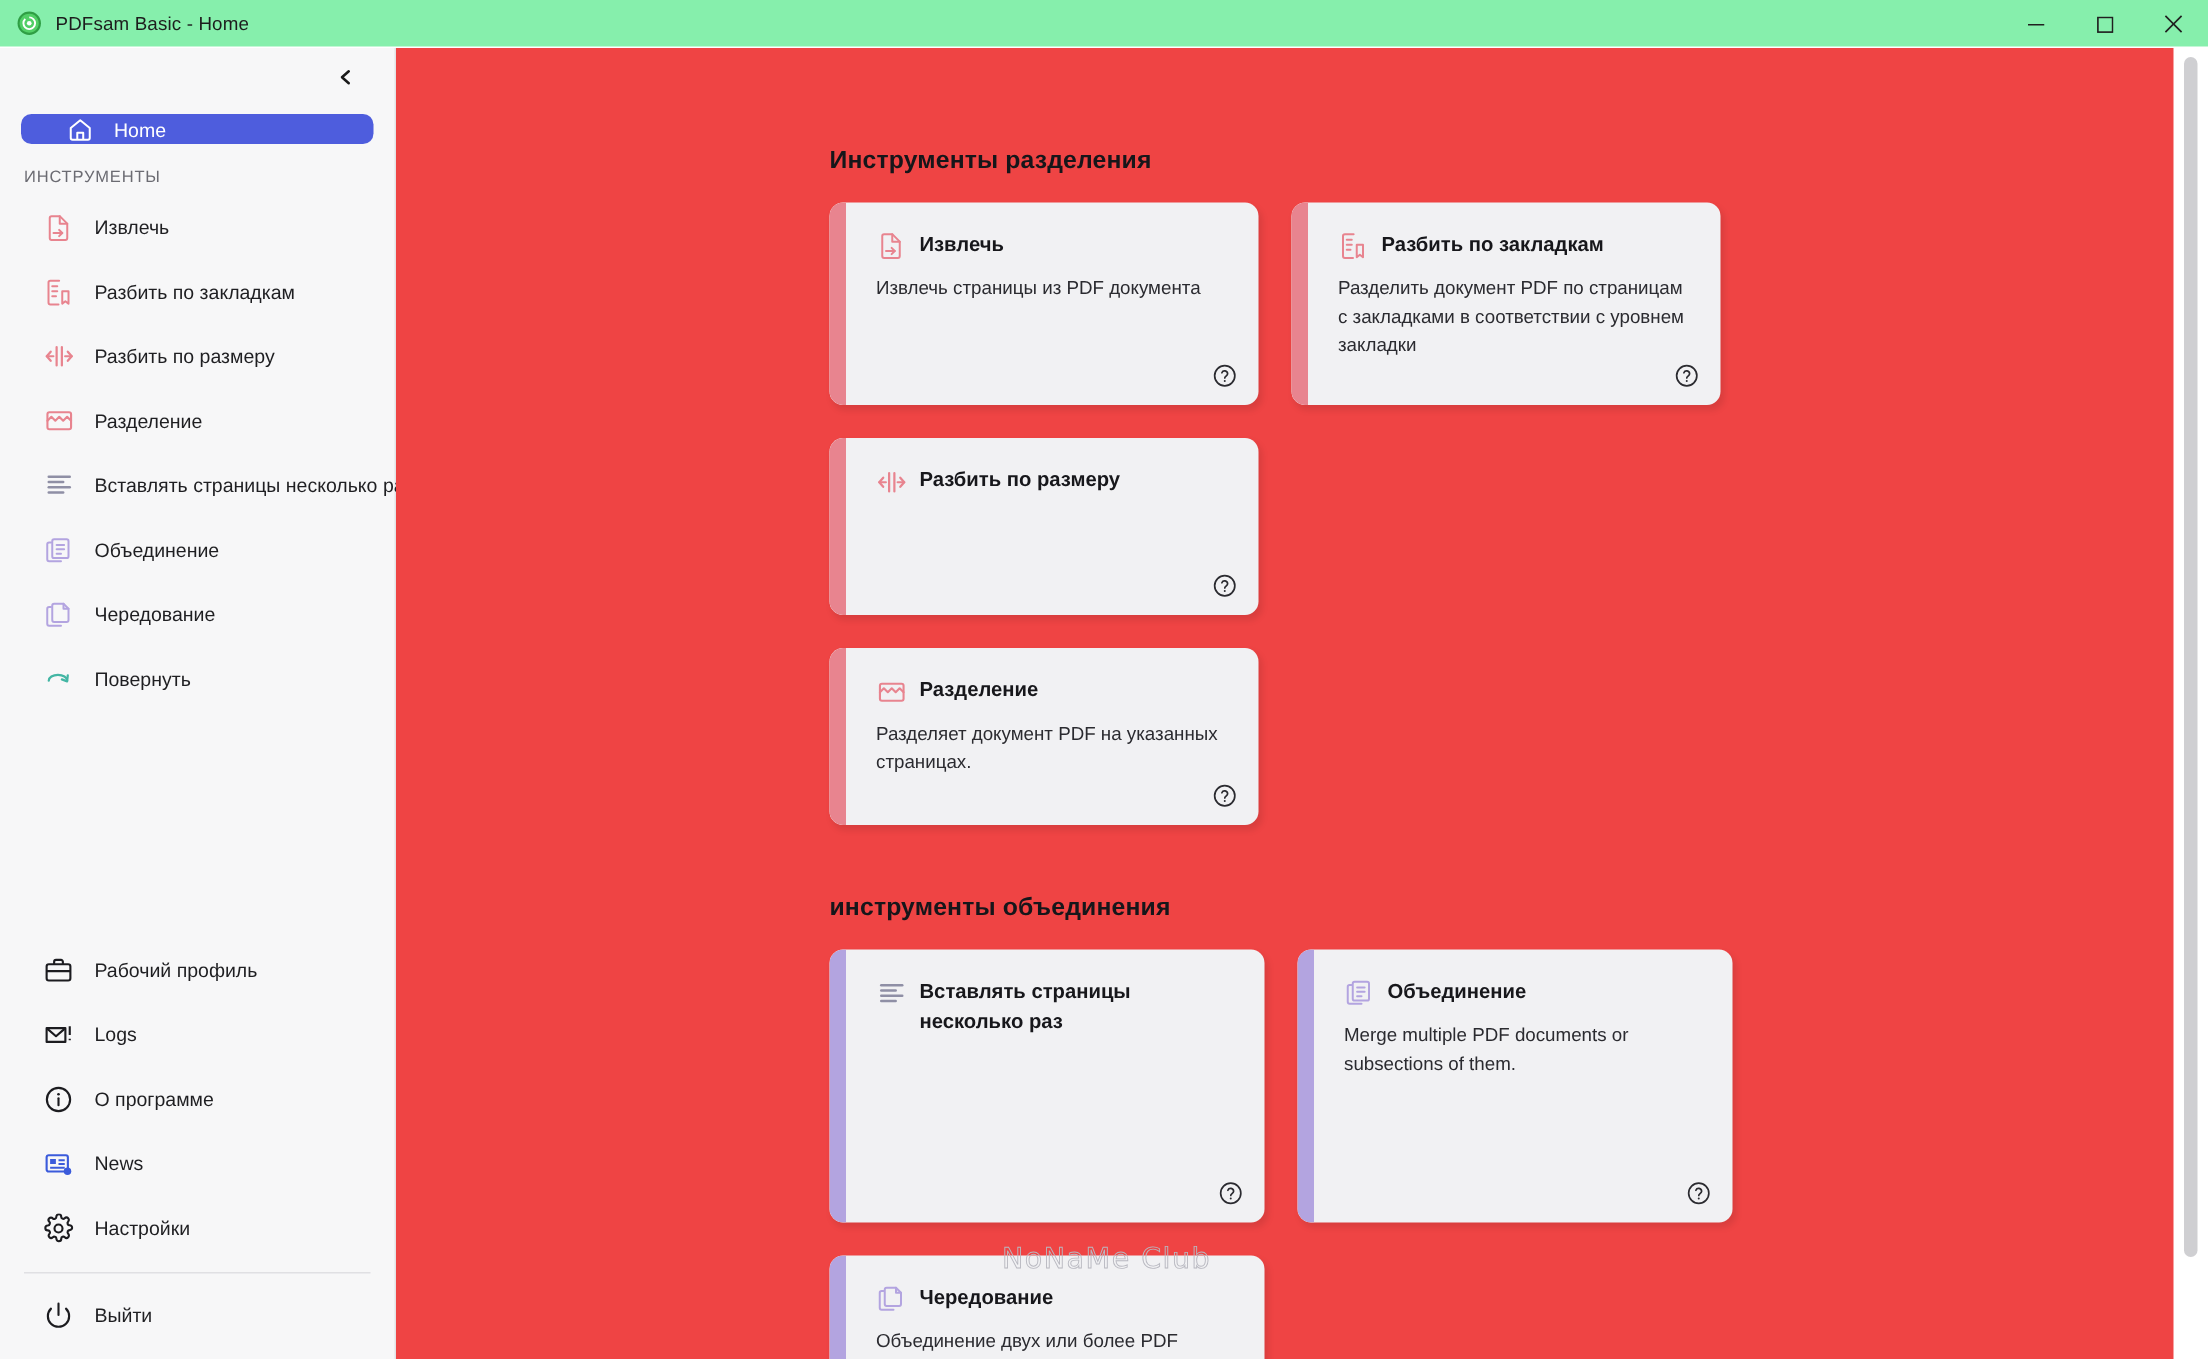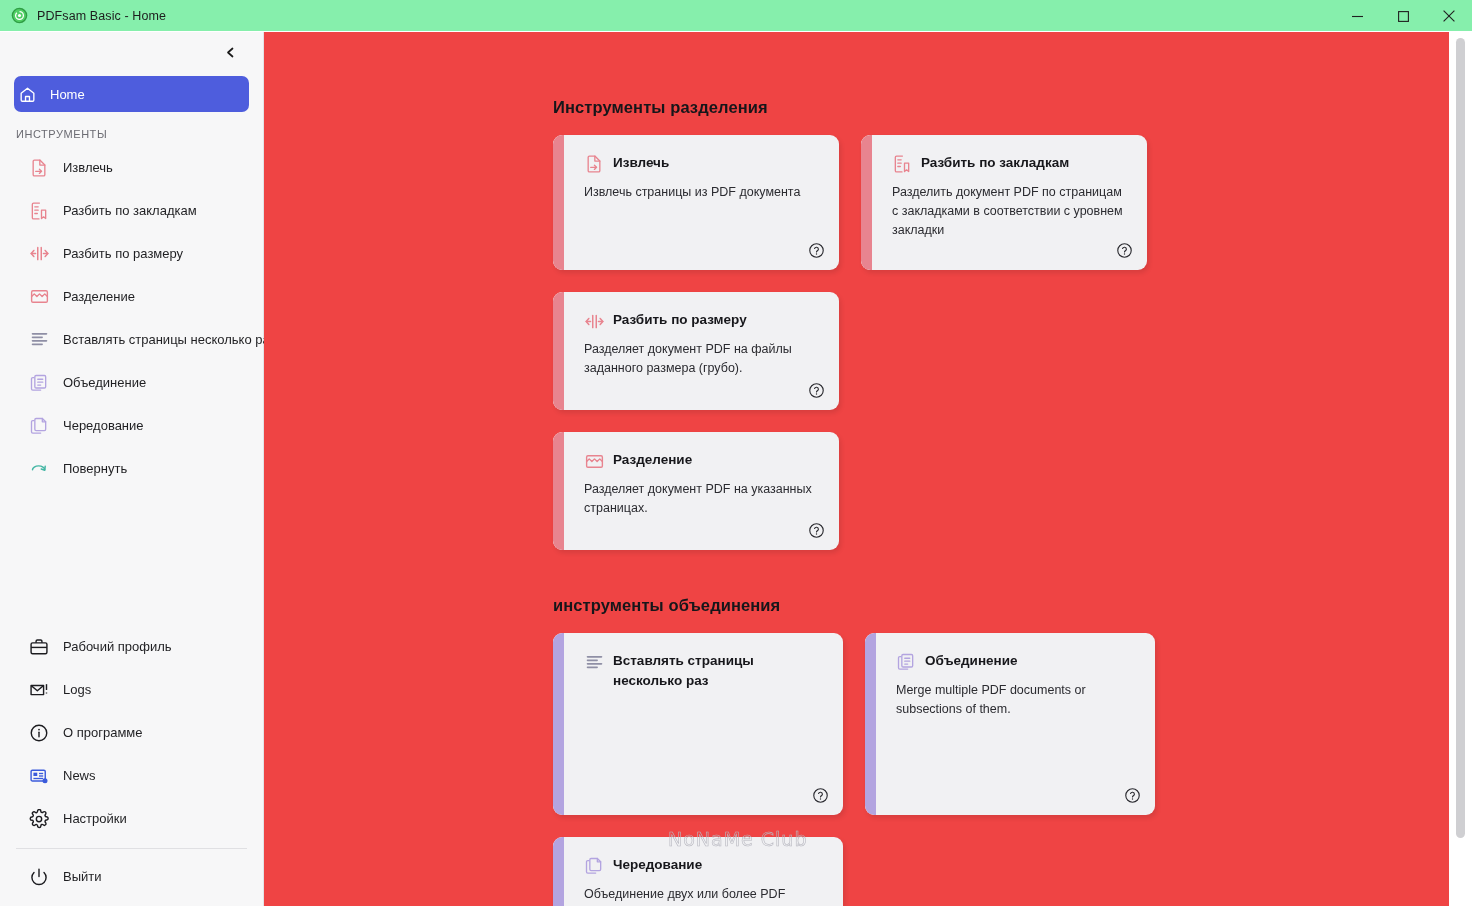--- a/index.html
+++ b/index.html
@@ -40,23 +40,23 @@
     position: relative;
     padding-top: 0;
   }
   .collapse-row { height: 44px; display: flex; align-items: center; justify-content: flex-end; padding-right: 20px; }
   .collapse-btn {
     width: 26px; height: 26px; display: flex; align-items: center; justify-content: center;
     cursor: pointer; border-radius: 4px;
   }
 
   .nav-home {
-    margin: 0 14px 6px 14px; height: 36px;
+    margin: 0 14px 6px 14px; height: 20px;
     background: #4e5ddd; border-radius: 7px;
-    display: flex; align-items: center; gap: 12px; padding-left: 2px;
+    display: flex; align-items: center; gap: 12px; padding-left: 28px;
     cursor: pointer;
   }
   .nav-home .label { color: #ffffff; font-size: 13px; }
 
   .section-label {
     font-size: 11px; color: #6b6b72; letter-spacing: .55px;
     padding: 10px 0 6px 16px;
   }
 
   .nav-item {
@@ -417,21 +417,20 @@
               <polyline points="5.5,8.5 2.5,12 5.5,15.5"></polyline>
                 <polyline points="18.5,8.5 21.5,12 18.5,15.5"></polyline>
               <line x1="2.5" y1="12" x2="7.5" y2="12"></line>
                 <line x1="16.5" y1="12" x2="21.5" y2="12"></line>
               <line x1="10" y1="5" x2="10" y2="19"></line>
                 <line x1="14" y1="5" x2="14" y2="19"></line>
             </svg>
           </span>
           <span class="card-title">Разбить по размеру</span>
         </div>
-        <div class="card-desc">Разделяет документ PDF на файлы заданного размера (грубо).</div>
         <span class="help-ico">
           <svg width="17" height="17" viewBox="0 0 24 24" fill="none" stroke="#2b2b30" stroke-width="1.6">
             <circle cx="12" cy="12" r="9.5"></circle>
             <path d="M9.3 9.2a2.8 2.8 0 0 1 5.4.9c0 1.9-2.7 2.4-2.7 3.9" stroke-linecap="round"></path>
             <circle cx="12" cy="17" r="0.95" fill="#2b2b30" stroke="none"></circle>
           </svg>
         </span>
       </div>
     </div>
 

